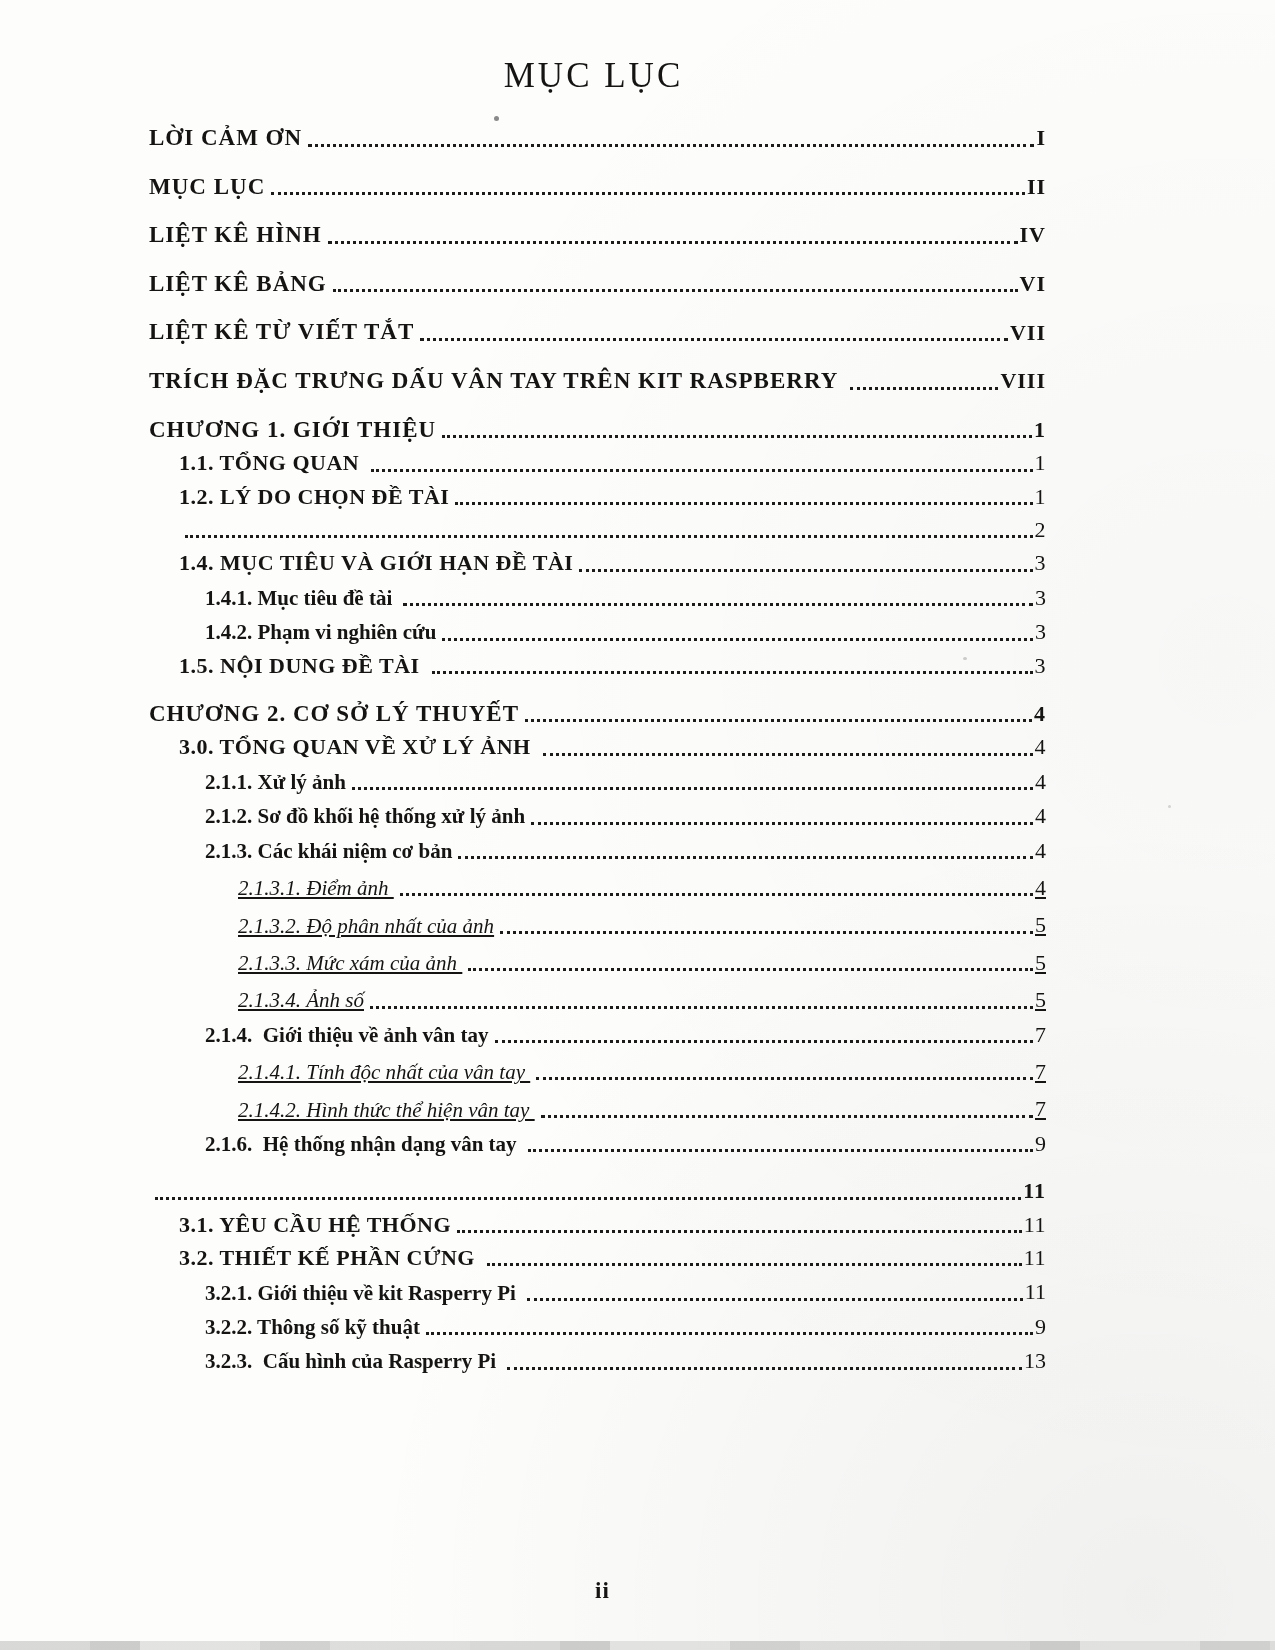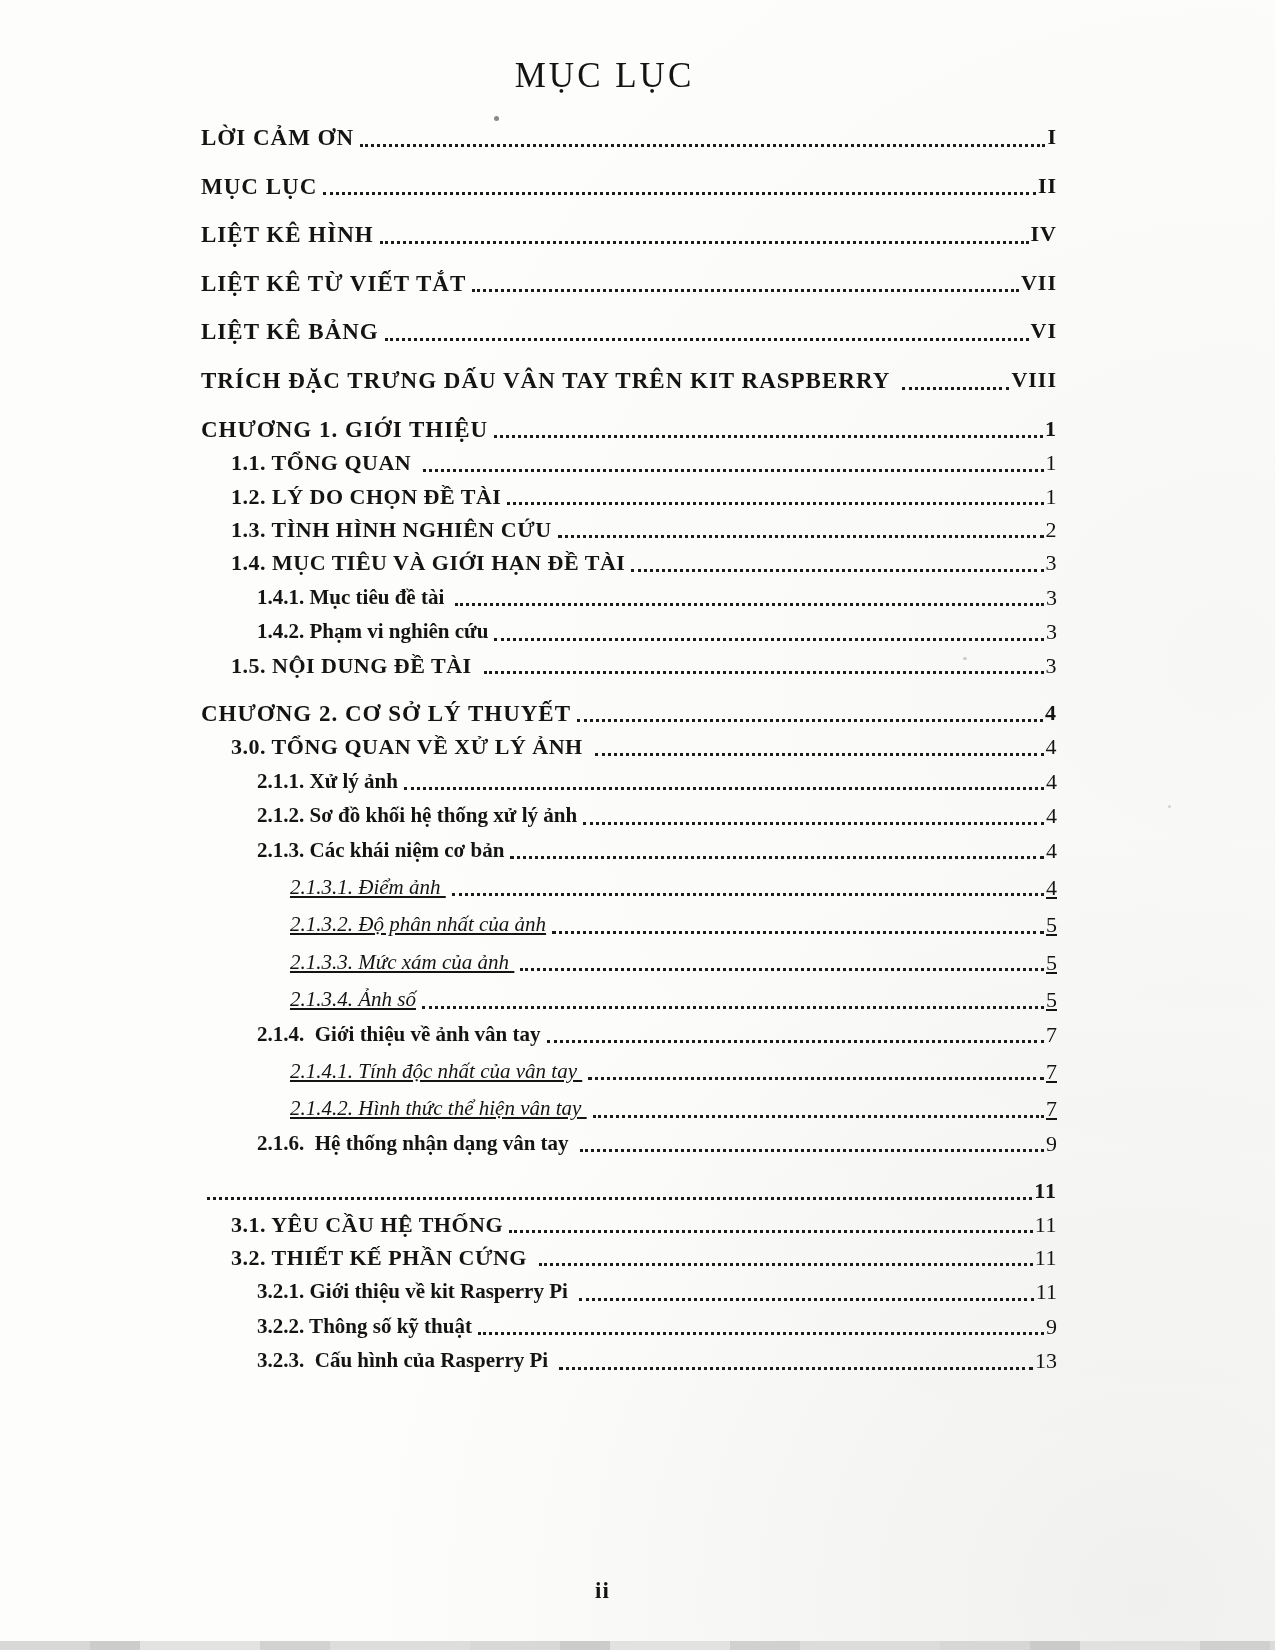--- a/index.html
+++ b/index.html
@@ -13,21 +13,21 @@
   .page {
     position: relative;
     width: 1275px; height: 1650px;
     background:
       radial-gradient(circle at 96% 40%, rgba(0,0,0,0.025), transparent 55%),
       radial-gradient(circle at 90% 97%, rgba(0,0,0,0.05), transparent 40%),
       #fdfdfc;
   }
   .content {
     position: absolute;
-    left: 152px; top: 0;
+    left: 141px; top: 0;
     width: 905px;
   }
   .doc-title {
     margin-top: 56px;
     margin-bottom: 28px;
     text-align: center;
     font-size: 35px;
     font-weight: 500;
     letter-spacing: 3px;
     white-space: pre;
@@ -35,22 +35,22 @@
   .title-noise {
     position: absolute;
     left: 494px; top: 116px;
     width: 5px; height: 5px;
     background: #8a8a8a;
     border-radius: 50%;
   }
   .toc { width: 100%; }
   .row {
     display: flex;
+    align-items: flex-end;
     line-height: 1.2;
-    margin-left: 41px;
   }
   .row .label { white-space: pre; }
   .row .leader {
     flex: 1 1 auto;
     min-width: 16px;
     border-bottom: 3px dotted #1c1b1a;
     margin: 0 2px 5px 6px;
   }
   .row .pagenum {
     white-space: pre;
@@ -103,51 +103,50 @@
     <span class="label">MỤC LỤC</span>
     <span class="leader"></span>
     <span class="pagenum">II</span>
   </div>
         <div class="row l0">
     <span class="label">LIỆT KÊ HÌNH</span>
     <span class="leader"></span>
     <span class="pagenum">IV</span>
   </div>
         <div class="row l0">
+    <span class="label">LIỆT KÊ BẢNG</span>
+    <span class="leader"></span>
+    <span class="pagenum">VI</span>
+  </div>
+        <div class="row l0">
     <span class="label">LIỆT KÊ TỪ VIẾT TẮT</span>
     <span class="leader"></span>
     <span class="pagenum">VII</span>
   </div>
         <div class="row l0">
-    <span class="label">LIỆT KÊ BẢNG</span>
-    <span class="leader"></span>
-    <span class="pagenum">VI</span>
-  </div>
-        <div class="row l0">
     <span class="label">TRÍCH ĐẶC TRƯNG DẤU VÂN TAY TRÊN KIT RASPBERRY </span>
     <span class="leader"></span>
     <span class="pagenum">VIII</span>
   </div>
         <div class="row l0">
     <span class="label">CHƯƠNG 1. GIỚI THIỆU</span>
     <span class="leader"></span>
     <span class="pagenum">1</span>
   </div>
         <div class="row l1">
     <span class="label">1.1. TỔNG QUAN </span>
     <span class="leader"></span>
     <span class="pagenum">1</span>
   </div>
         <div class="row l1">
     <span class="label">1.2. LÝ DO CHỌN ĐỀ TÀI</span>
     <span class="leader"></span>
     <span class="pagenum">1</span>
   </div>
         <div class="row l1">
-    <span class="label">1.3. TÌNH HÌNH NGHIÊN CỨU</span>
     <span class="leader"></span>
     <span class="pagenum">2</span>
   </div>
         <div class="row l1">
     <span class="label">1.4. MỤC TIÊU VÀ GIỚI HẠN ĐỀ TÀI</span>
     <span class="leader"></span>
     <span class="pagenum">3</span>
   </div>
         <div class="row l2">
     <span class="label">1.4.1. Mục tiêu đề tài </span>

